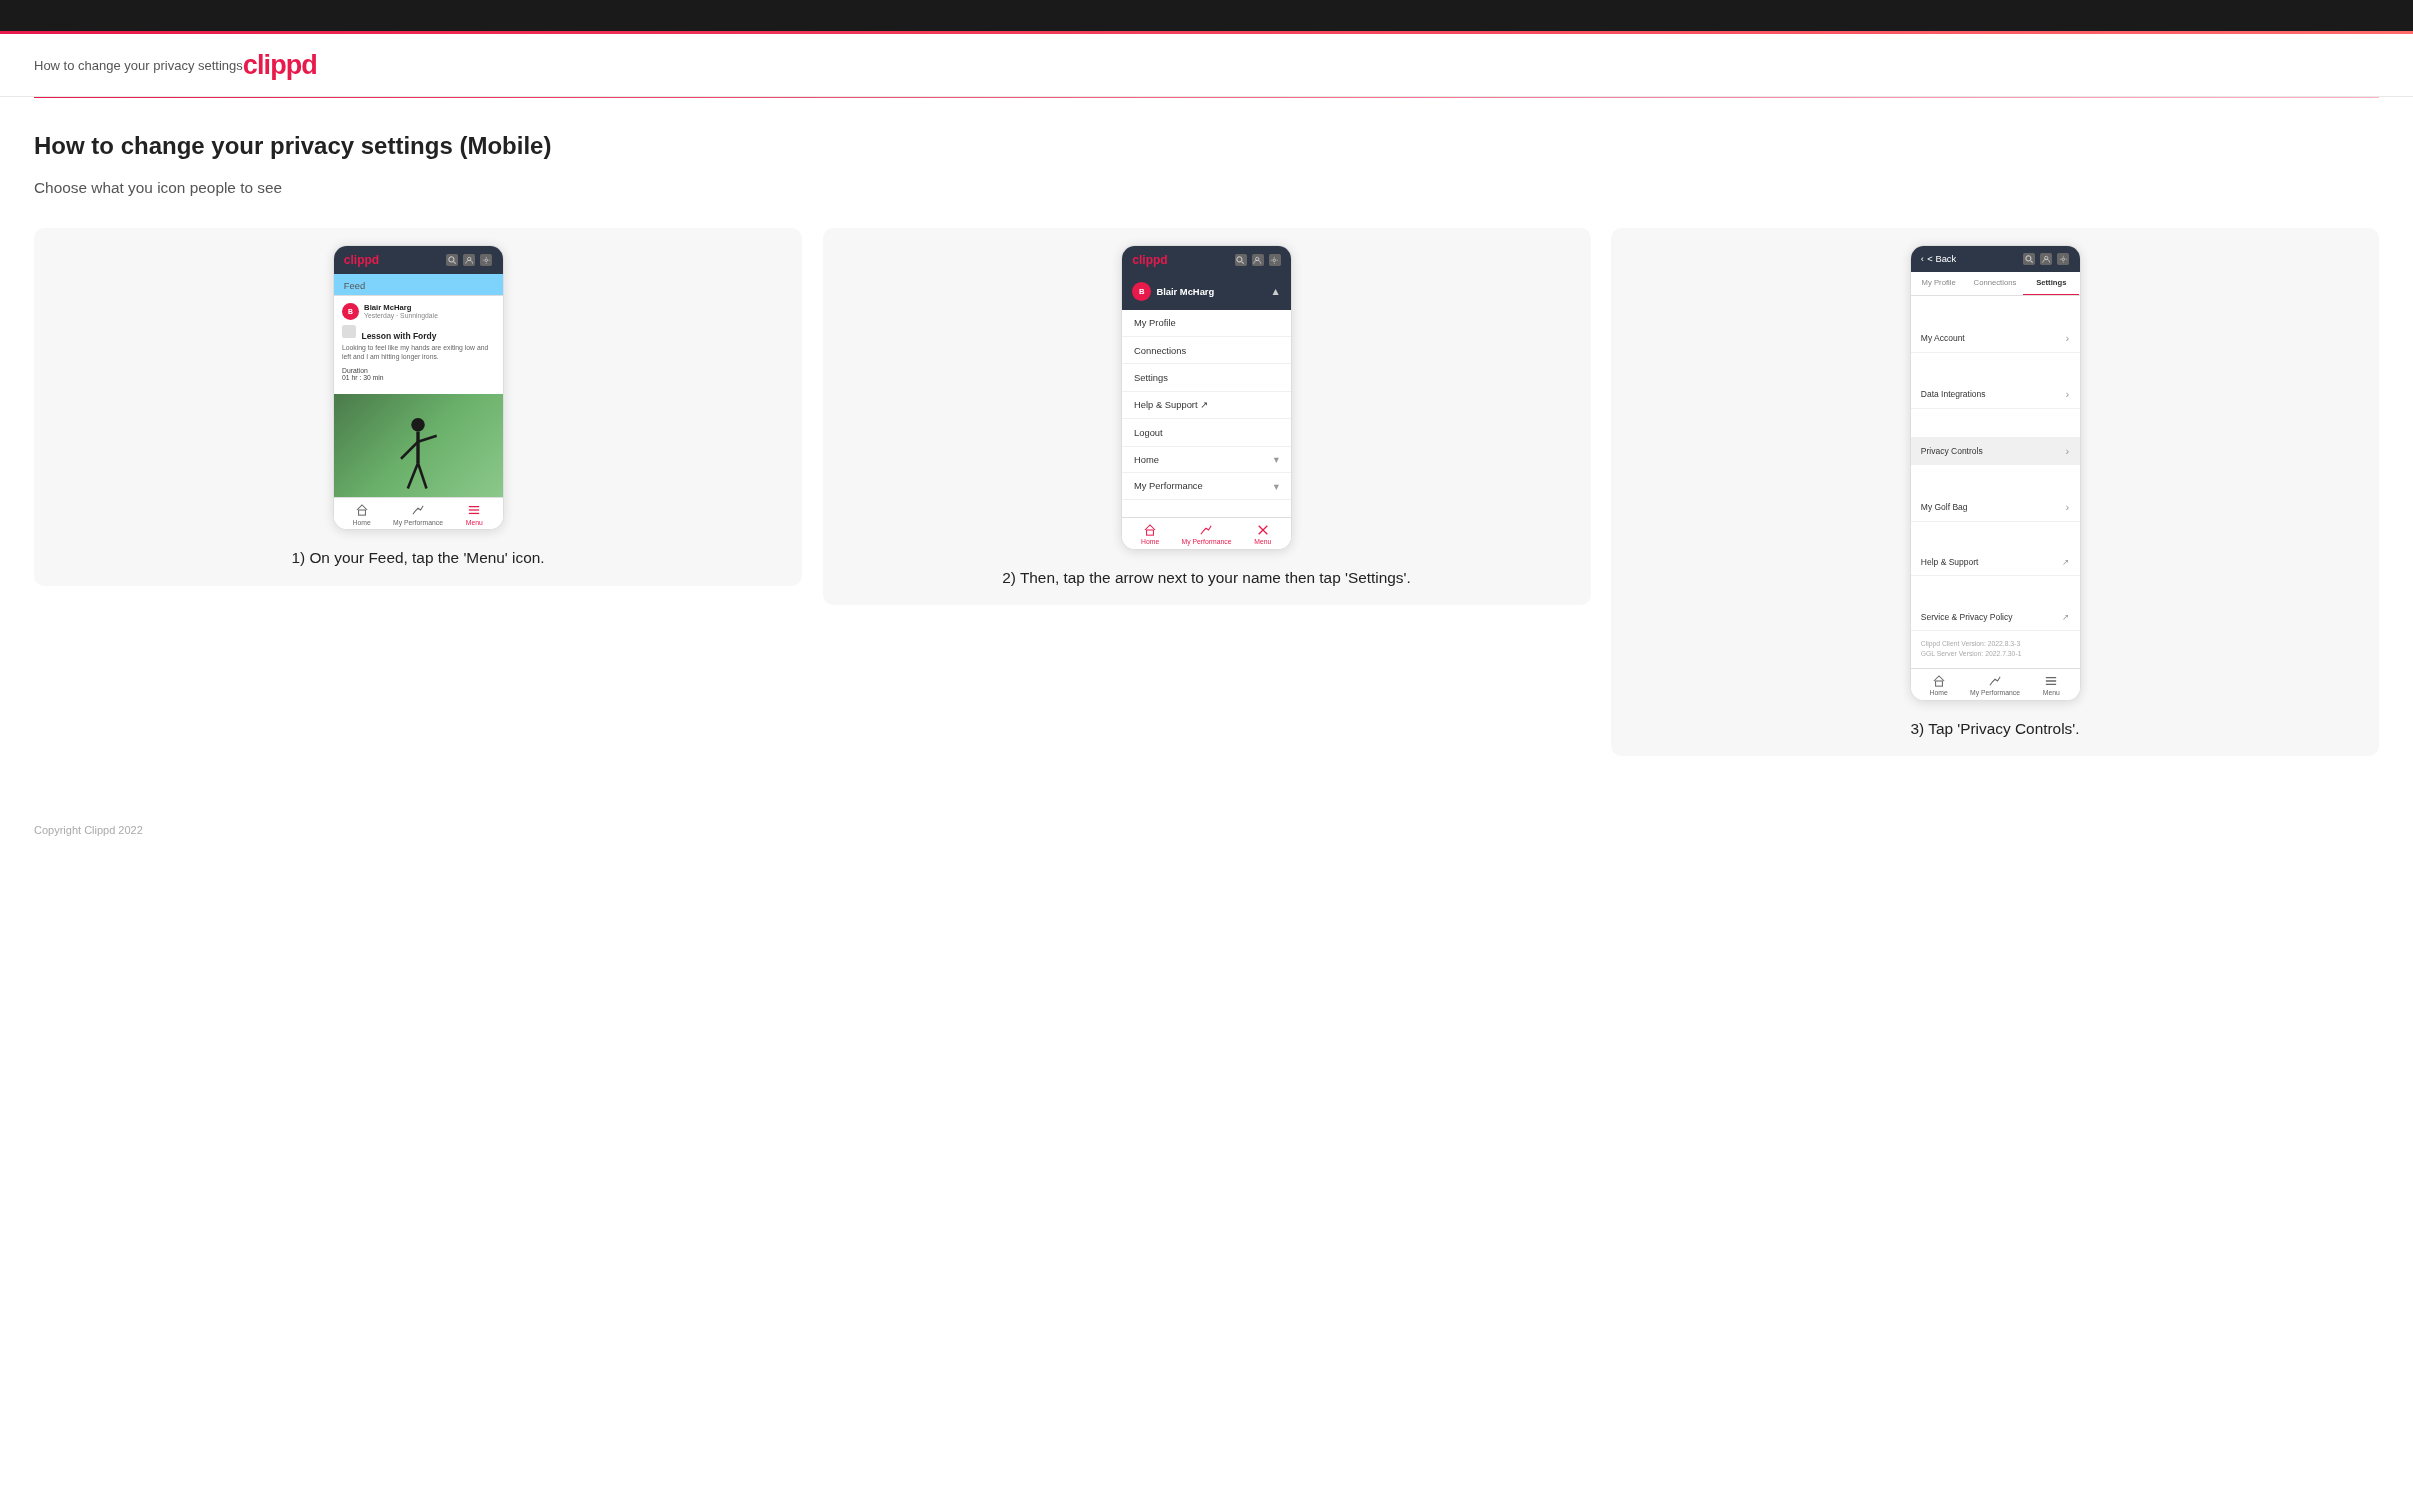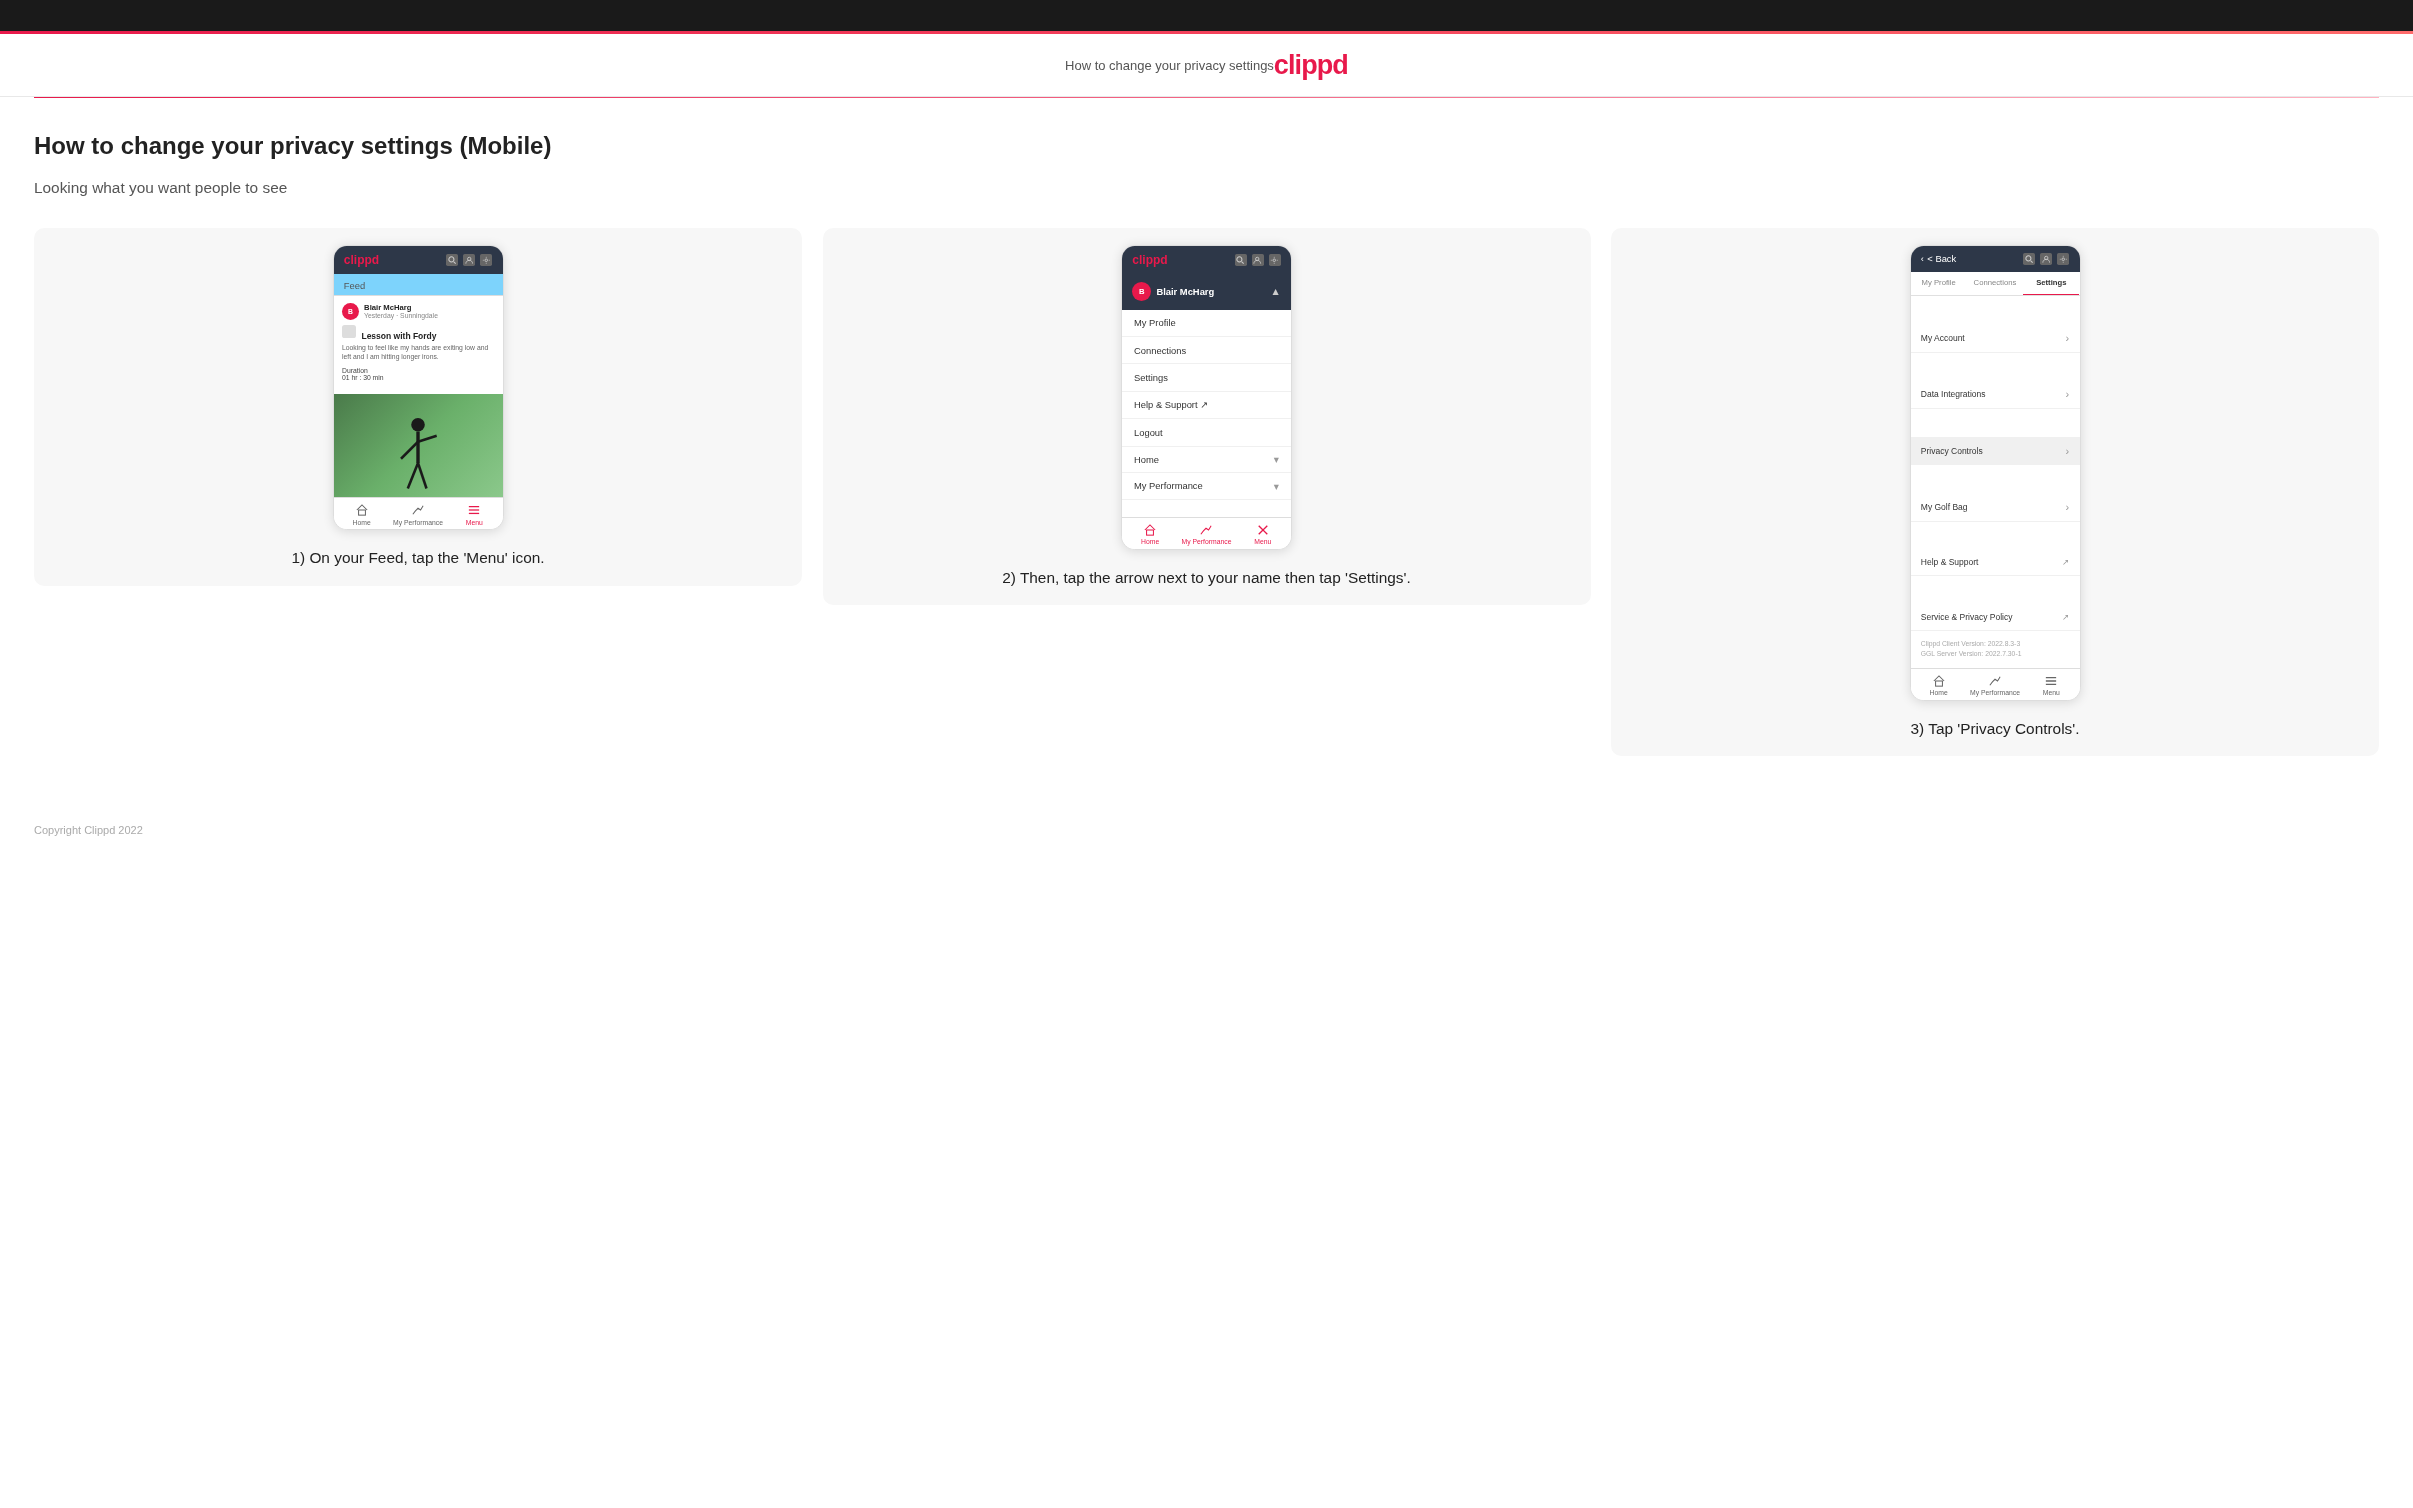--- a/index.html
+++ b/index.html
@@ -21,21 +21,21 @@
     .accent-line {
       height: 3.4px;
       background: linear-gradient(to right, #e8194b, #ff6b6b);
       width: 100%;
     }
 
     
     .header {
       display: flex;
       align-items: center;
-      justify-content: center;
+      justify-content: flex-start;
       padding: 15.4px 34px;
       border-bottom: 0.9px solid #e8e8e8;
     }
 
     .header-title {
       font-size: 13px;
       color: #555;
     }
 
     .logo {
@@ -425,21 +425,21 @@
 
 <div class="header">
   <span class="header-title">How to change your privacy settings</span>
   <span class="logo">clippd</span>
 </div>
 
 <div class="header-divider"></div>
 
 <div class="main">
   <h1 class="page-title">How to change your privacy settings (Mobile)</h1>
-  <p class="page-subtitle">Looking what you want people to see</p>
+  <p class="page-subtitle">Choose what you icon people to see</p>
 
   <div class="steps">
 
     <div class="step-card">
       <div class="phone-mockup">
 
         <div class="phone-header">
           <span class="phone-logo">clippd</span>
           <div class="phone-icons">
             <div class="phone-icon">

